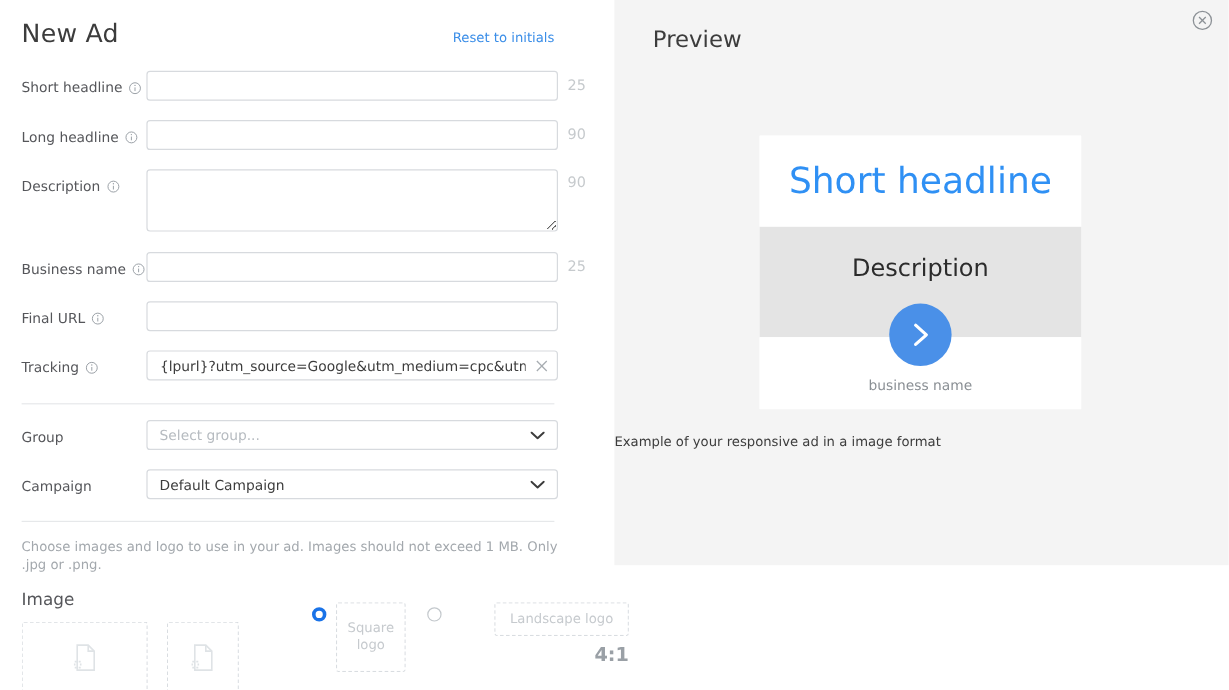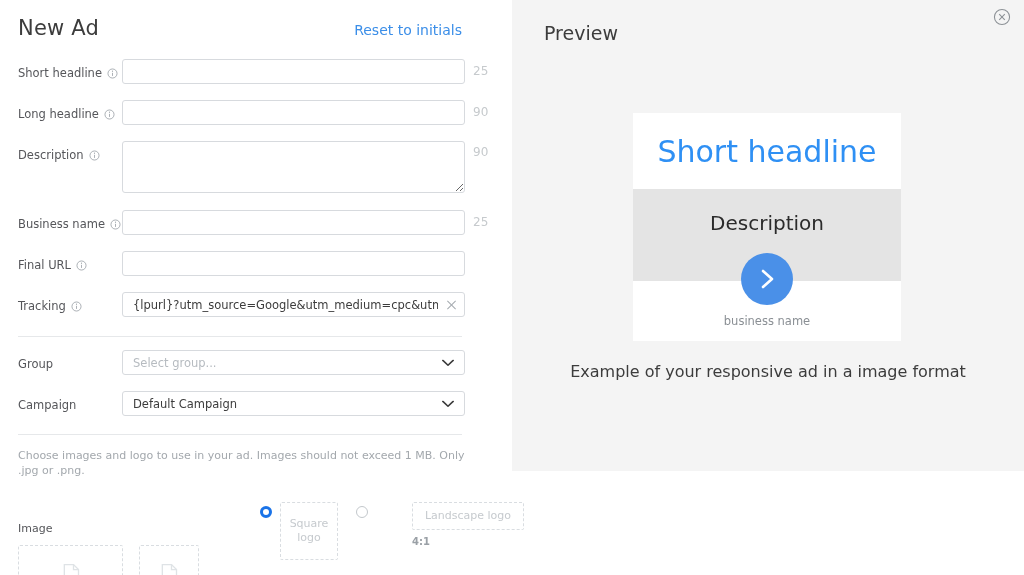--- a/index.html
+++ b/index.html
@@ -20,21 +20,21 @@
   }
 
   .form-header {
     display: flex; align-items: baseline; justify-content: space-between;
     padding-top: 16px; padding-right: 26px;
   }
   .page-title {
     font-size: 21px; color: #3c3c3c; font-weight: 400; letter-spacing: .2px;
   }
   .reset-link {
-    font-size: 14px; color: #3b8ee8; cursor: pointer; text-decoration: none;
+    font-size: 11px; color: #3b8ee8; cursor: pointer; text-decoration: none;
   }
 
   .field-row {
     display: flex; align-items: flex-start;
     margin-top: 13px;
   }
   .field-row.first { margin-top: 19px; }
   .field-label {
     width: 104px; flex: 0 0 104px;
     font-size: 11.5px; color: #55565a; line-height: 28px;
@@ -104,37 +104,37 @@
   }
 
   
   .media-section {
     display: flex; margin-top: 14px; padding-right: 26px;
   }
   .media-left { width: 222px; flex: 0 0 222px; }
   .media-divider { width: 1px; background: #e6e8ea; margin: 0 20px 0 0; align-self: stretch; }
   .media-right { flex: 1 1 auto; }
 
-  .sec-title { font-size: 11px; color: #55565a; margin-top: 30px; }
+  .sec-title { font-size: 14px; color: #55565a; }
   .sec-title b { font-weight: 700; color: #3c3c3c; }
   .sec-title .muted { color: #a3a8ad; font-weight: 400; }
 
   .drop-row { display: flex; gap: 16px; margin-top: 10px; align-items: flex-start; }
   .drop-item { display: flex; flex-direction: column; }
   .dropzone {
     border: 1px dashed #d9dde1; border-radius: 2px;
     display: flex; align-items: center; justify-content: center;
     background: #fff; cursor: pointer;
   }
   .dz-191 { width: 105px; height: 60px; }
   .dz-11  { width: 60px;  height: 60px; }
   .file-icon { color: #dfe3e6; }
   .file-icon svg { display: block; }
   .ratio {
-    font-size: 10px; color: #9aa0a6; margin-top: 6px; font-weight: 700;
+    font-size: 16px; color: #9aa0a6; margin-top: 6px; font-weight: 700; text-align: right;
   }
 
   .logo-row { display: flex; align-items: flex-start; margin-top: 10px; }
   .logo-opt { display: flex; align-items: flex-start; gap: 8px; }
   .logo-opt.second { margin-left: 18px; gap: 44px; }
   .radio {
     width: 12px; height: 12px; flex: 0 0 12px; border-radius: 50%;
     border: 1px solid #c3c8cc; background: #fff; margin-top: 4px; cursor: pointer;
     position: relative;
   }
@@ -187,21 +187,21 @@
     background: #4a90e8; display: flex; align-items: center; justify-content: center;
     color: #fff; cursor: pointer;
   }
   .ad-cta svg { display: block; }
   .ad-biz {
     background: #fff; text-align: center;
     font-size: 11.5px; color: #8a8f94; padding: 33px 8px 13px;
   }
   .preview-caption {
     position: absolute; top: 362px; left: 0; right: 0;
-    text-align: center; font-size: 16px; color: #3c3c3c;
+    font-size: 11px; color: #3c3c3c;
   }
 </style>
 </head>
 <body>
 
 <div class="app">
 
   <div class="form-panel">
 
     <div class="form-header">

